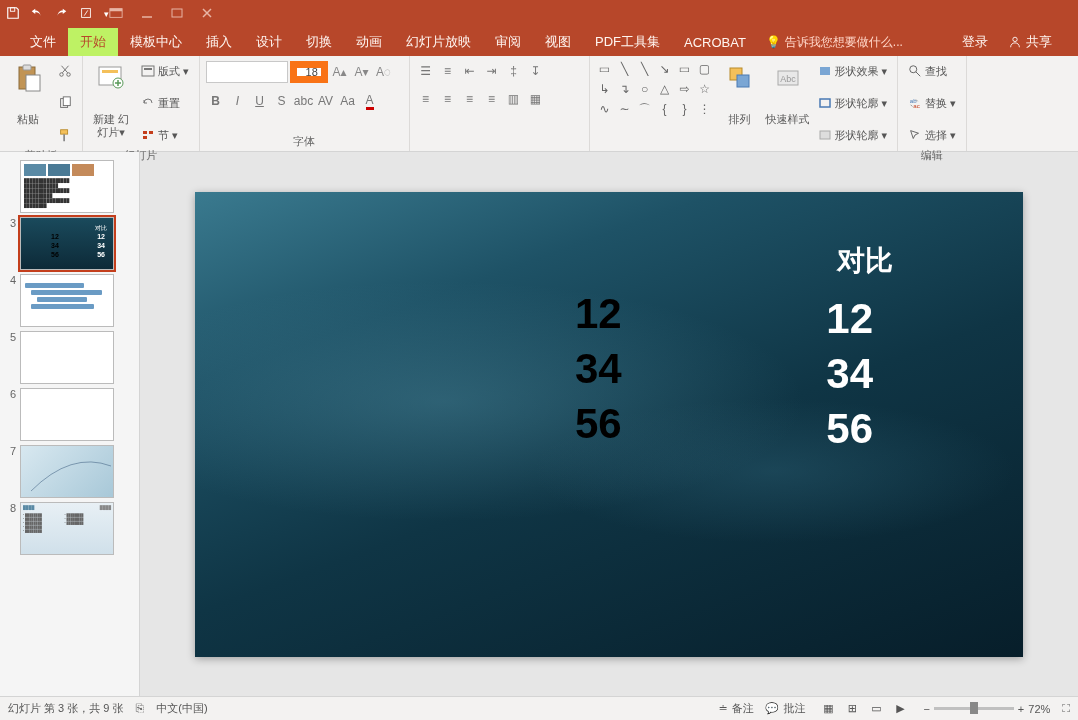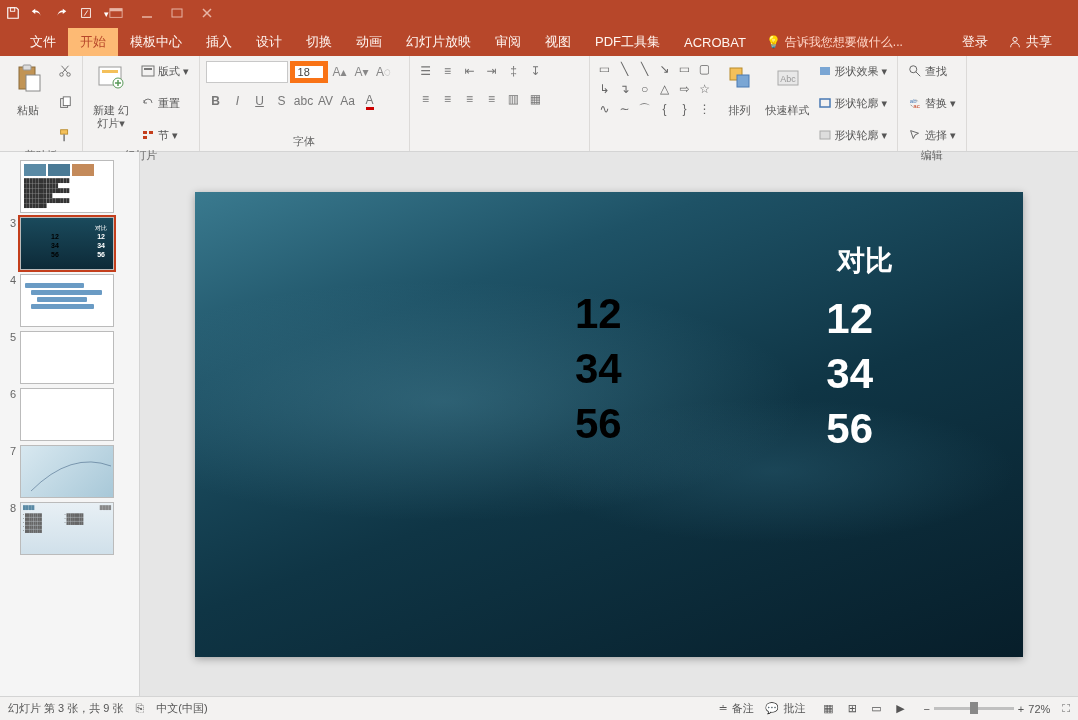--- a/index.html
+++ b/index.html
@@ -4,37 +4,37 @@
 <style>
 *{margin:0;padding:0;box-sizing:border-box;font-family:"Microsoft YaHei",sans-serif;-webkit-font-smoothing:antialiased}
 body{width:1078px;height:720px;background:#e6e6e6;overflow:hidden;font-size:12px;color:#444}
 .titlebar{height:28px;background:#b7472a;display:flex;align-items:center;color:#fff;padding:0 6px}
 .qat{display:flex;gap:10px;align-items:center}
 .qat svg,.winbtn svg{fill:#fff}
 .titlebar-title{flex:1;text-align:center;font-size:12px;color:#ffe0d6}
 .winbtns{display:flex;gap:18px;align-items:center}
 .menubar{height:28px;background:#b7472a;display:flex;align-items:center;color:#fff5f0;font-size:13px;padding:0 18px}
 .menubar .tab{padding:0 12px;height:28px;display:flex;align-items:center;cursor:pointer}
-.menubar .tab.active{background:#fdba74;color:#b7472a}
+.menubar .tab.active{background:#bef264;color:#b7472a}
 .menubar .spacer{flex:1}
 .tell-me{color:#ffd6c8;font-size:12px;padding:0 8px;display:flex;align-items:center;gap:4px}
 .share{display:flex;align-items:center;gap:4px;padding:0 8px}
 .ribbon{height:96px;background:#f3f2f1;border-bottom:1px solid #d4d4d4;display:flex}
 .group{border-right:1px solid #dcdad8;padding:4px 6px 0 6px;display:flex;flex-direction:column}
 .group-body{flex:1;display:flex;align-items:flex-start;gap:4px}
 .group-label{text-align:center;font-size:11px;color:#666;padding:2px 0}
 .group-label::after{content:"";display:inline-block;width:0;height:0}
 .bigbtn{display:flex;flex-direction:column;align-items:center;justify-content:center;width:44px;padding-top:2px;cursor:pointer;color:#595959}
 .bigbtn .ico{width:32px;height:32px;display:flex;align-items:center;justify-content:center}
-.bigbtn .lbl{font-size:11px;line-height:13px;text-align:center;margin-top:10px}
+.bigbtn .lbl{font-size:11px;line-height:13px;text-align:center;margin-top:19px}
 .stack{display:flex;flex-direction:column;gap:10px}
 .sbtn{height:22px;display:flex;align-items:center;gap:3px;padding:0 4px;font-size:11px;color:#555;cursor:pointer;white-space:nowrap}
 .font-row{display:flex;gap:2px;align-items:center;height:24px}
 .fontbox{width:82px;height:22px;border:1px solid #c8c8c8;background:#fff;font-size:11px;padding:0 3px;display:flex;align-items:center;color:#aaa}
-.sizebox{width:38px;height:22px;border:5px solid #f97316;background:#fff;font-size:11px;padding:0 3px;display:flex;align-items:center}
+.sizebox{width:38px;height:22px;border:7px solid #f97316;background:#fff;font-size:11px;padding:0 9px;display:flex;align-items:center}
 .minibtn{width:20px;height:22px;display:flex;align-items:center;justify-content:center;cursor:pointer;color:#888}
 .iconrow{display:flex;gap:2px;height:22px;align-items:center}
 .iconrow .ib{width:20px;height:20px;display:flex;align-items:center;justify-content:center;cursor:pointer;color:#777;font-size:12px}
 .shape-grid{display:grid;grid-template-columns:repeat(6,18px);grid-auto-rows:18px;gap:2px}
 .shape-grid div{display:flex;align-items:center;justify-content:center;font-size:12px;color:#666;cursor:pointer}
 .workspace{display:flex;height:calc(720px - 28px - 28px - 96px - 24px);background:#e6e6e6}
 .thumb-panel{width:140px;background:#f5f5f5;border-right:1px solid #d4d4d4;overflow-y:auto;padding:6px 0}
 .thumb-item{display:flex;gap:4px;padding:2px 6px;align-items:flex-start}
 .thumb-num{font-size:11px;color:#666;width:10px;text-align:right}
 .thumb{width:94px;height:53px;border:1px solid #bbb;background:#fff;position:relative;overflow:hidden}

